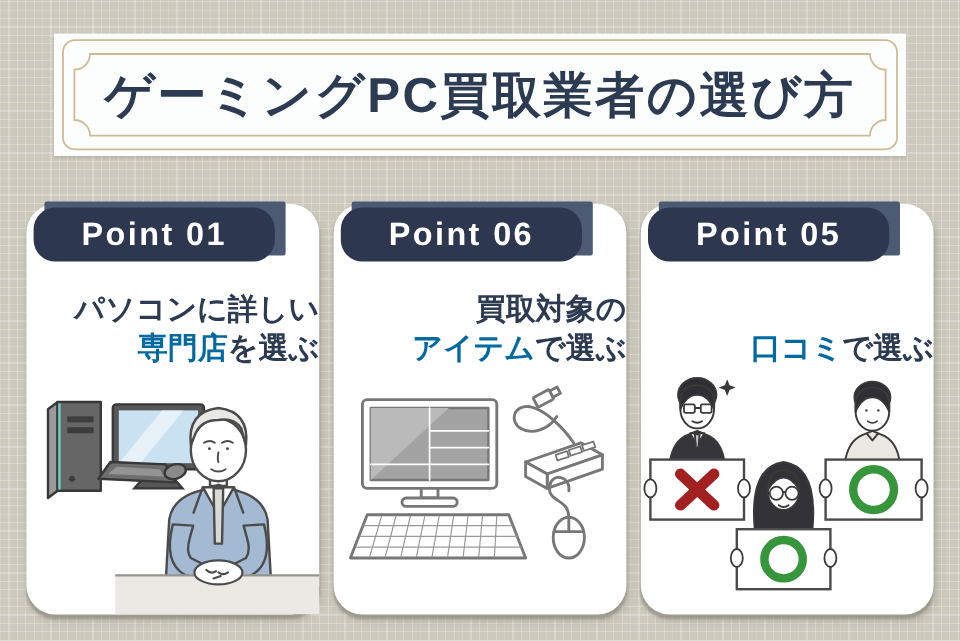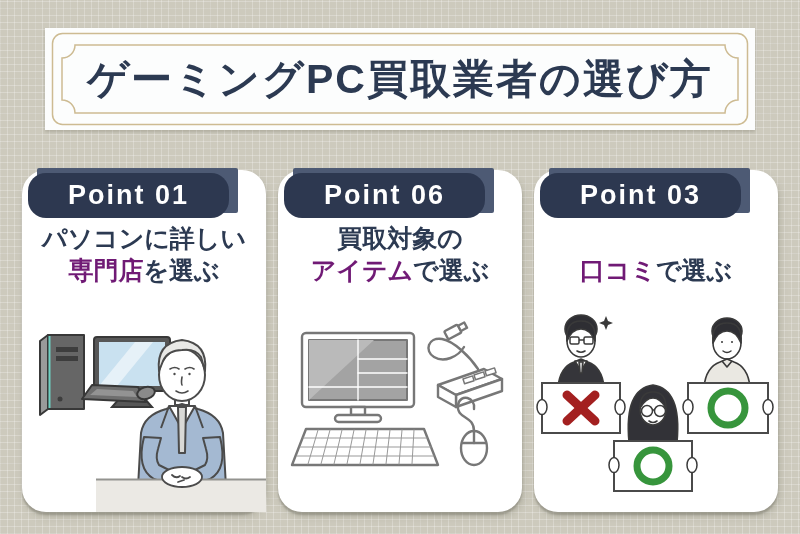--- a/index.html
+++ b/index.html
@@ -45,24 +45,24 @@
     transform:translate(9px,-5px);
   }
   .badge-inner{
     position:absolute;inset:0;background:#2d3850;border-radius:18px;
     display:flex;align-items:center;justify-content:center;
   }
   .badge-label{
     color:#ffffff;font-size:27px;font-weight:bold;letter-spacing:2px;
   }
   .card-title{
-    margin-top:4px;text-align:center;
+    margin-top:24px;text-align:right;
     font-size:25px;font-weight:bold;line-height:32px;color:#2c3a52;white-space:nowrap;
   }
-  .card-title .hl{color:#701a75;}
+  .card-title .hl{color:#0369a1;}
   .illus{
     position:absolute;left:0;bottom:0;width:244px;height:205px;display:block;
   }
 </style>
 </head>
 <body>
 
 <div class="stage">
 
   <div class="header-panel">
@@ -208,21 +208,21 @@
           <line x1="196" y1="124" x2="196" y2="136"></line>
           <line x1="184" y1="136" x2="208" y2="136"></line>
         </g>
       </g>
     </svg>
   </div>
 
   <div class="card c3">
     <div class="badge">
       <div class="badge-inner">
-        <span class="badge-label">Point 03</span>
+        <span class="badge-label">Point 05</span>
       </div>
     </div>
     <div class="card-title">
       <br>
       <span class="hl">口コミ</span><span>で選ぶ</span>
     </div>
     <svg class="illus" viewBox="0 0 244 205">
 
       <g stroke="#3a3a3a" stroke-width="1.6" stroke-linejoin="round">
         <ellipse cx="47" cy="22" rx="16" ry="14" fill="#2e2e33"></ellipse>

